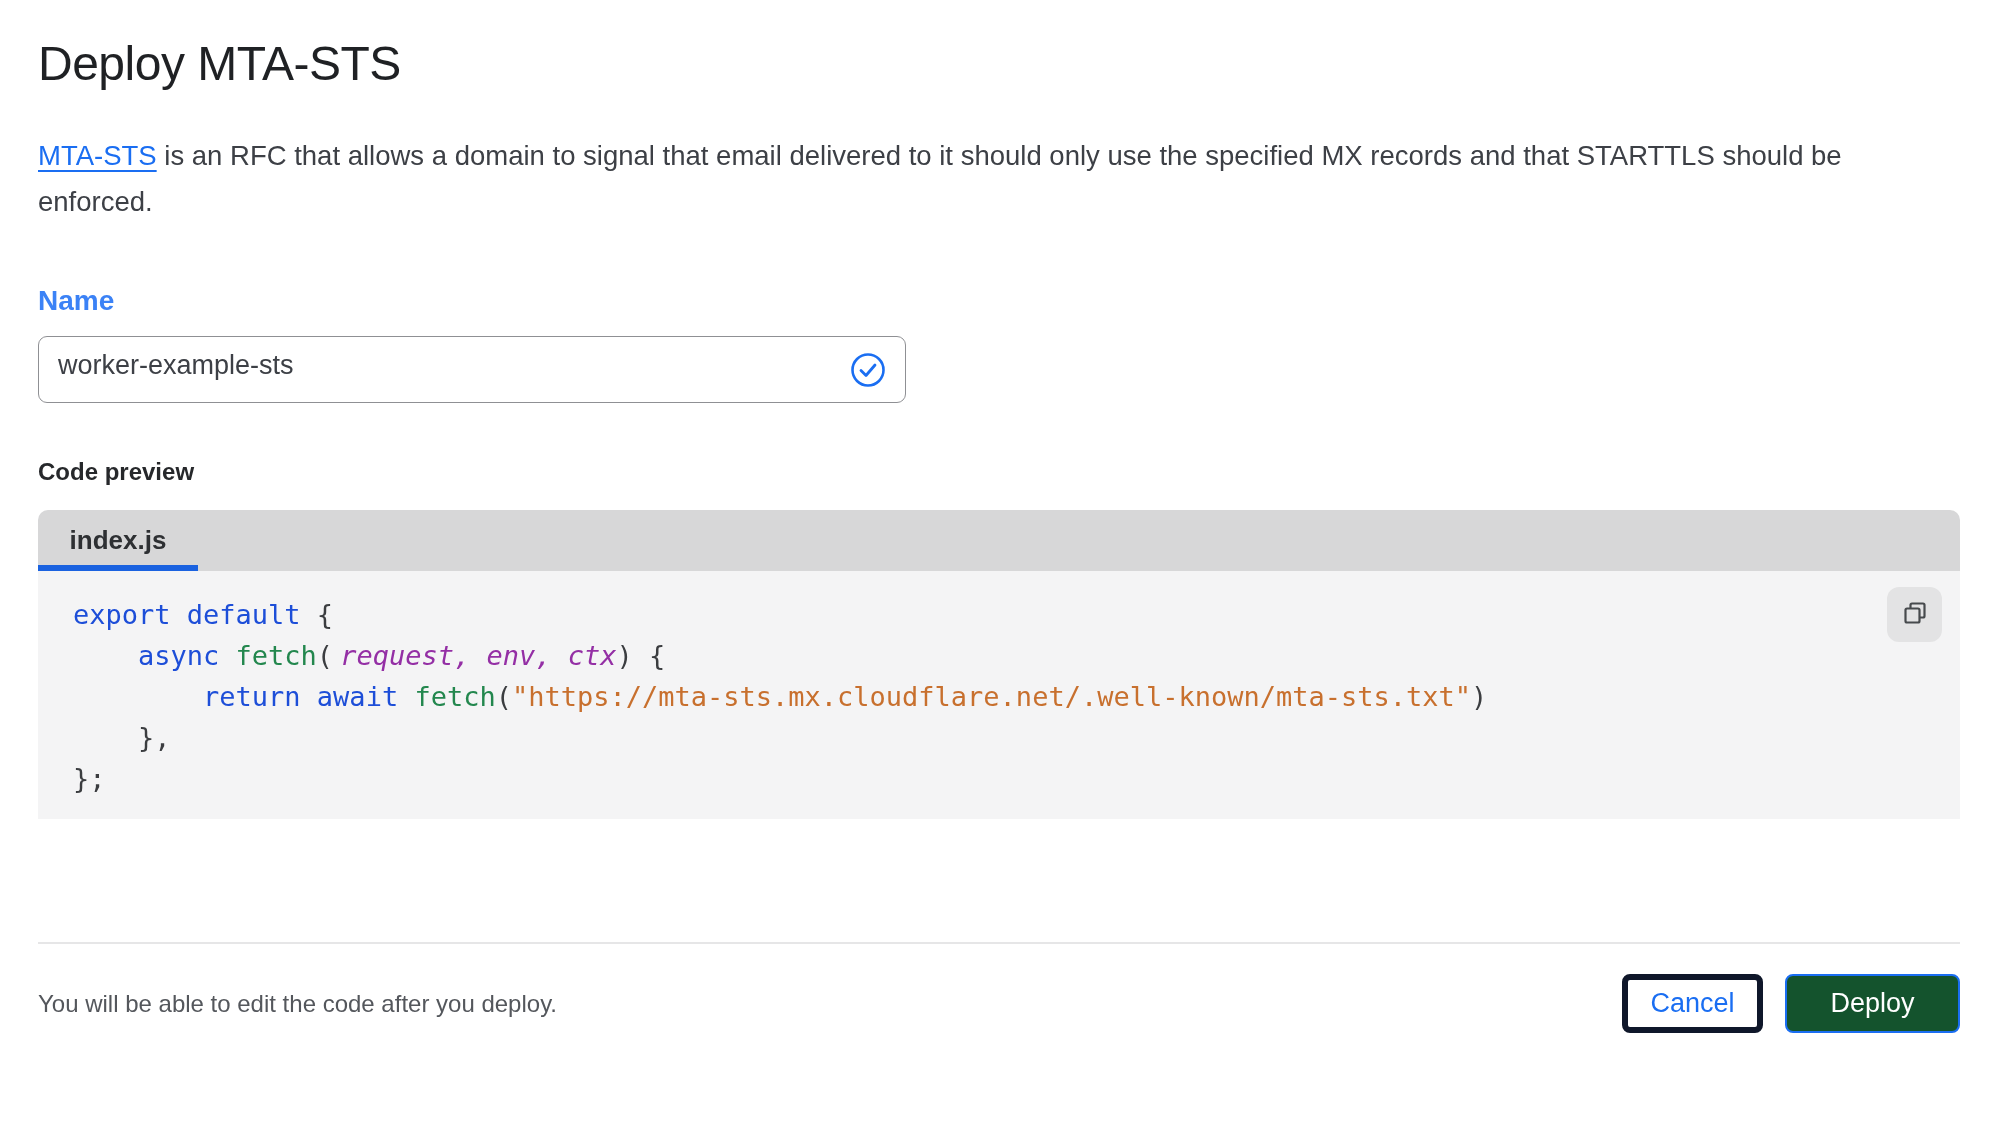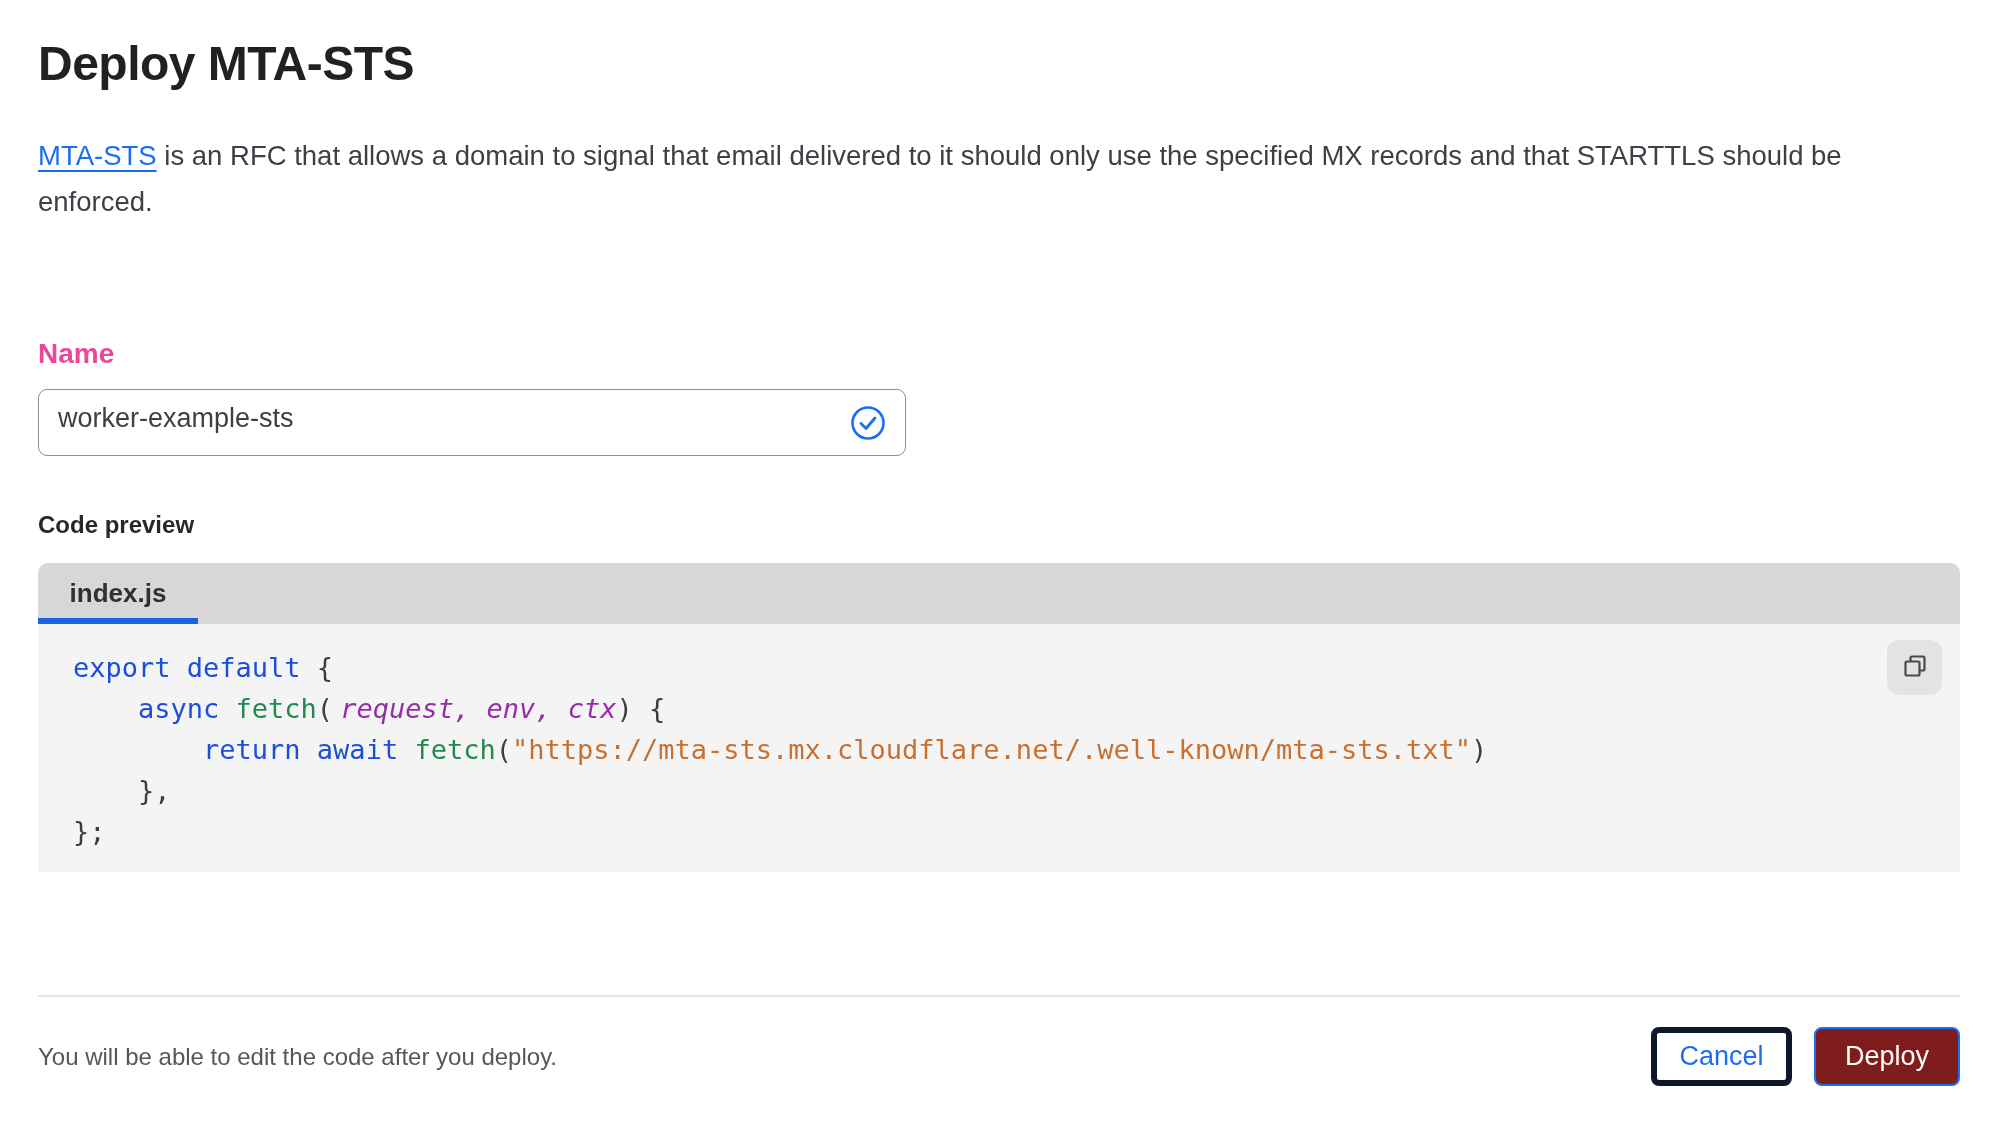--- a/index.html
+++ b/index.html
@@ -4,42 +4,42 @@
 <style>
   * { margin: 0; padding: 0; box-sizing: border-box; }
   html, body { width: 1999px; height: 1138px; background: #ffffff; overflow: hidden; }
   body {
     font-family: "Liberation Sans", sans-serif;
     color: #202124;
     padding: 36px 39px 0 38px;
   }
   .page-title {
     font-size: 48px;
-    font-weight: 700;
+    font-weight: 400;
     letter-spacing: -0.5px;
     color: #1f2124;
   }
   .description {
     margin-top: 42px;
     font-size: 27.5px;
     line-height: 46px;
     color: #3d4046;
     max-width: 1905px;
   }
   .description a {
     color: #1a6ef2;
     text-decoration: underline;
     text-underline-offset: 5px;
     cursor: pointer;
   }
   .field-label {
-    margin-top: 113px;
+    margin-top: 60px;
     font-size: 28px;
     font-weight: 700;
-    color: #ec4899;
+    color: #3b82f6;
   }
   .name-input-wrap {
     position: relative;
     margin-top: 19px;
     width: 868px;
   }
   .name-input {
     width: 868px;
     height: 67px;
     border: 1.5px solid #8f9094;
@@ -157,22 +157,22 @@
     justify-content: center;
     cursor: pointer;
   }
   .btn-secondary {
     width: 141px;
     background: #ffffff;
     border: 6px solid #0f172a;
     color: #1a6ef2;
   }
   .btn-primary {
-    width: 146px;
-    background: #7f1d1d;
+    width: 175px;
+    background: #14532d;
     border: 2px solid #1a6ef2;
     color: #ffffff;
   }
 </style>
 </head>
 <body>
 
 <h1 class="page-title">Deploy MTA-STS</h1>
 
 <p class="description"><a>MTA-STS</a><span> is an RFC that allows a domain to signal that email delivered to it should only use the specified MX records and that STARTTLS should be enforced.</span></p>

